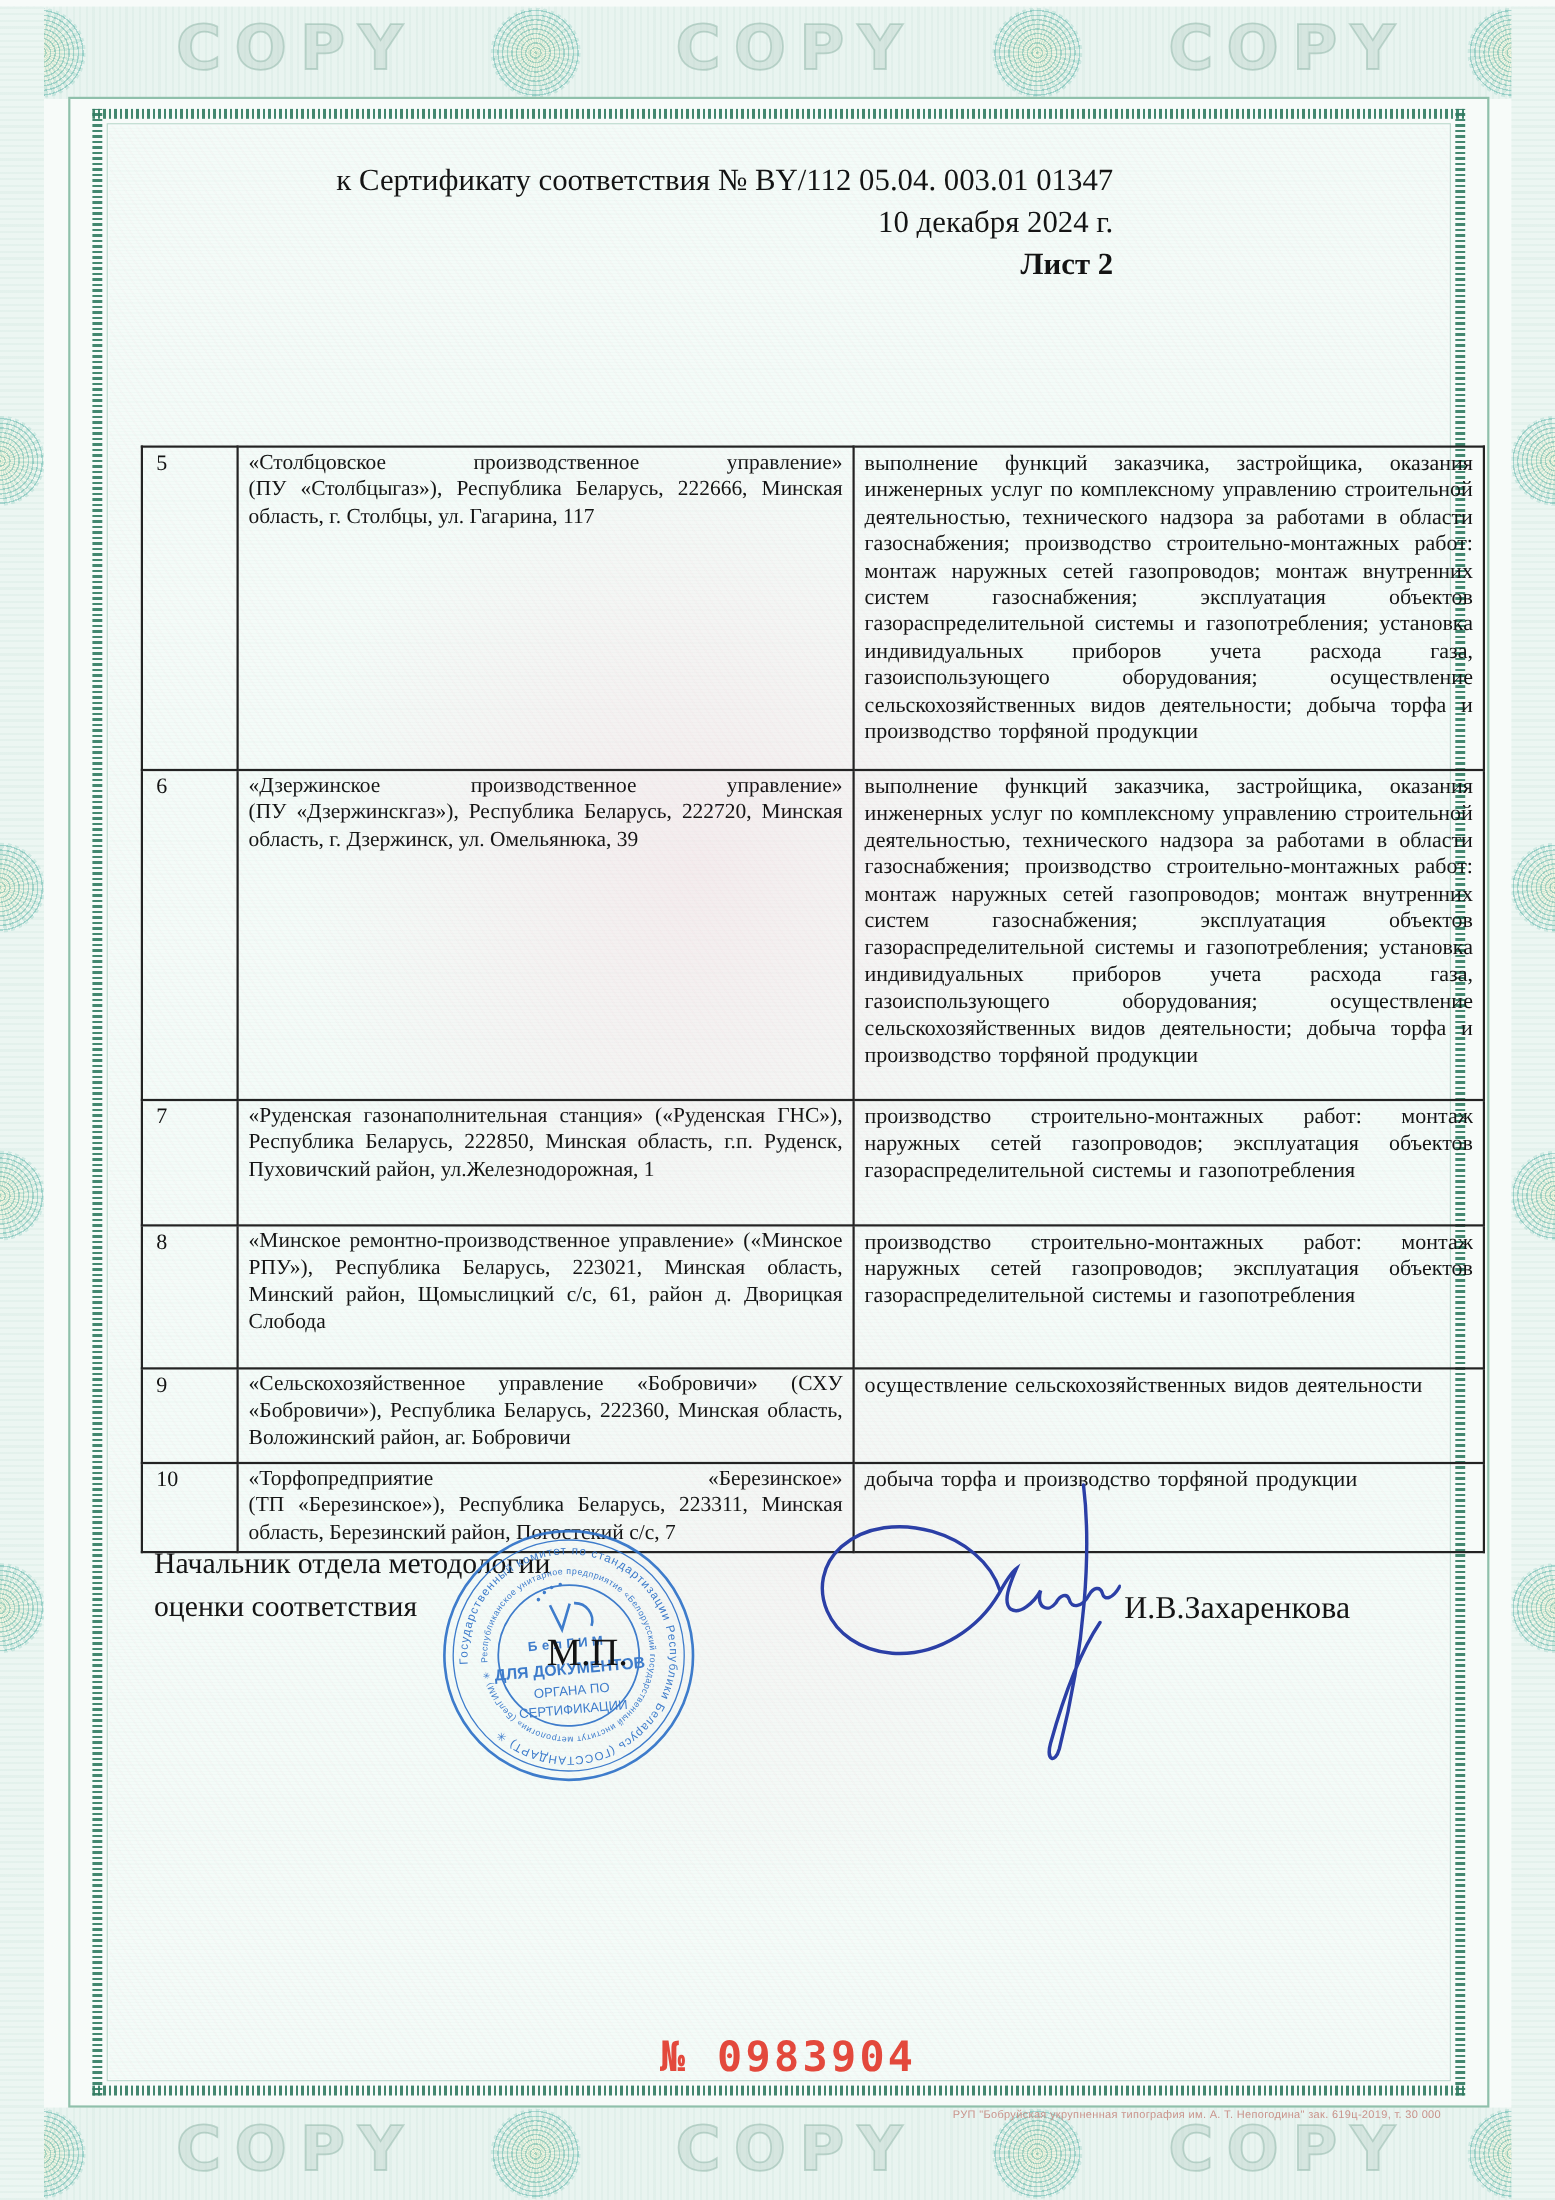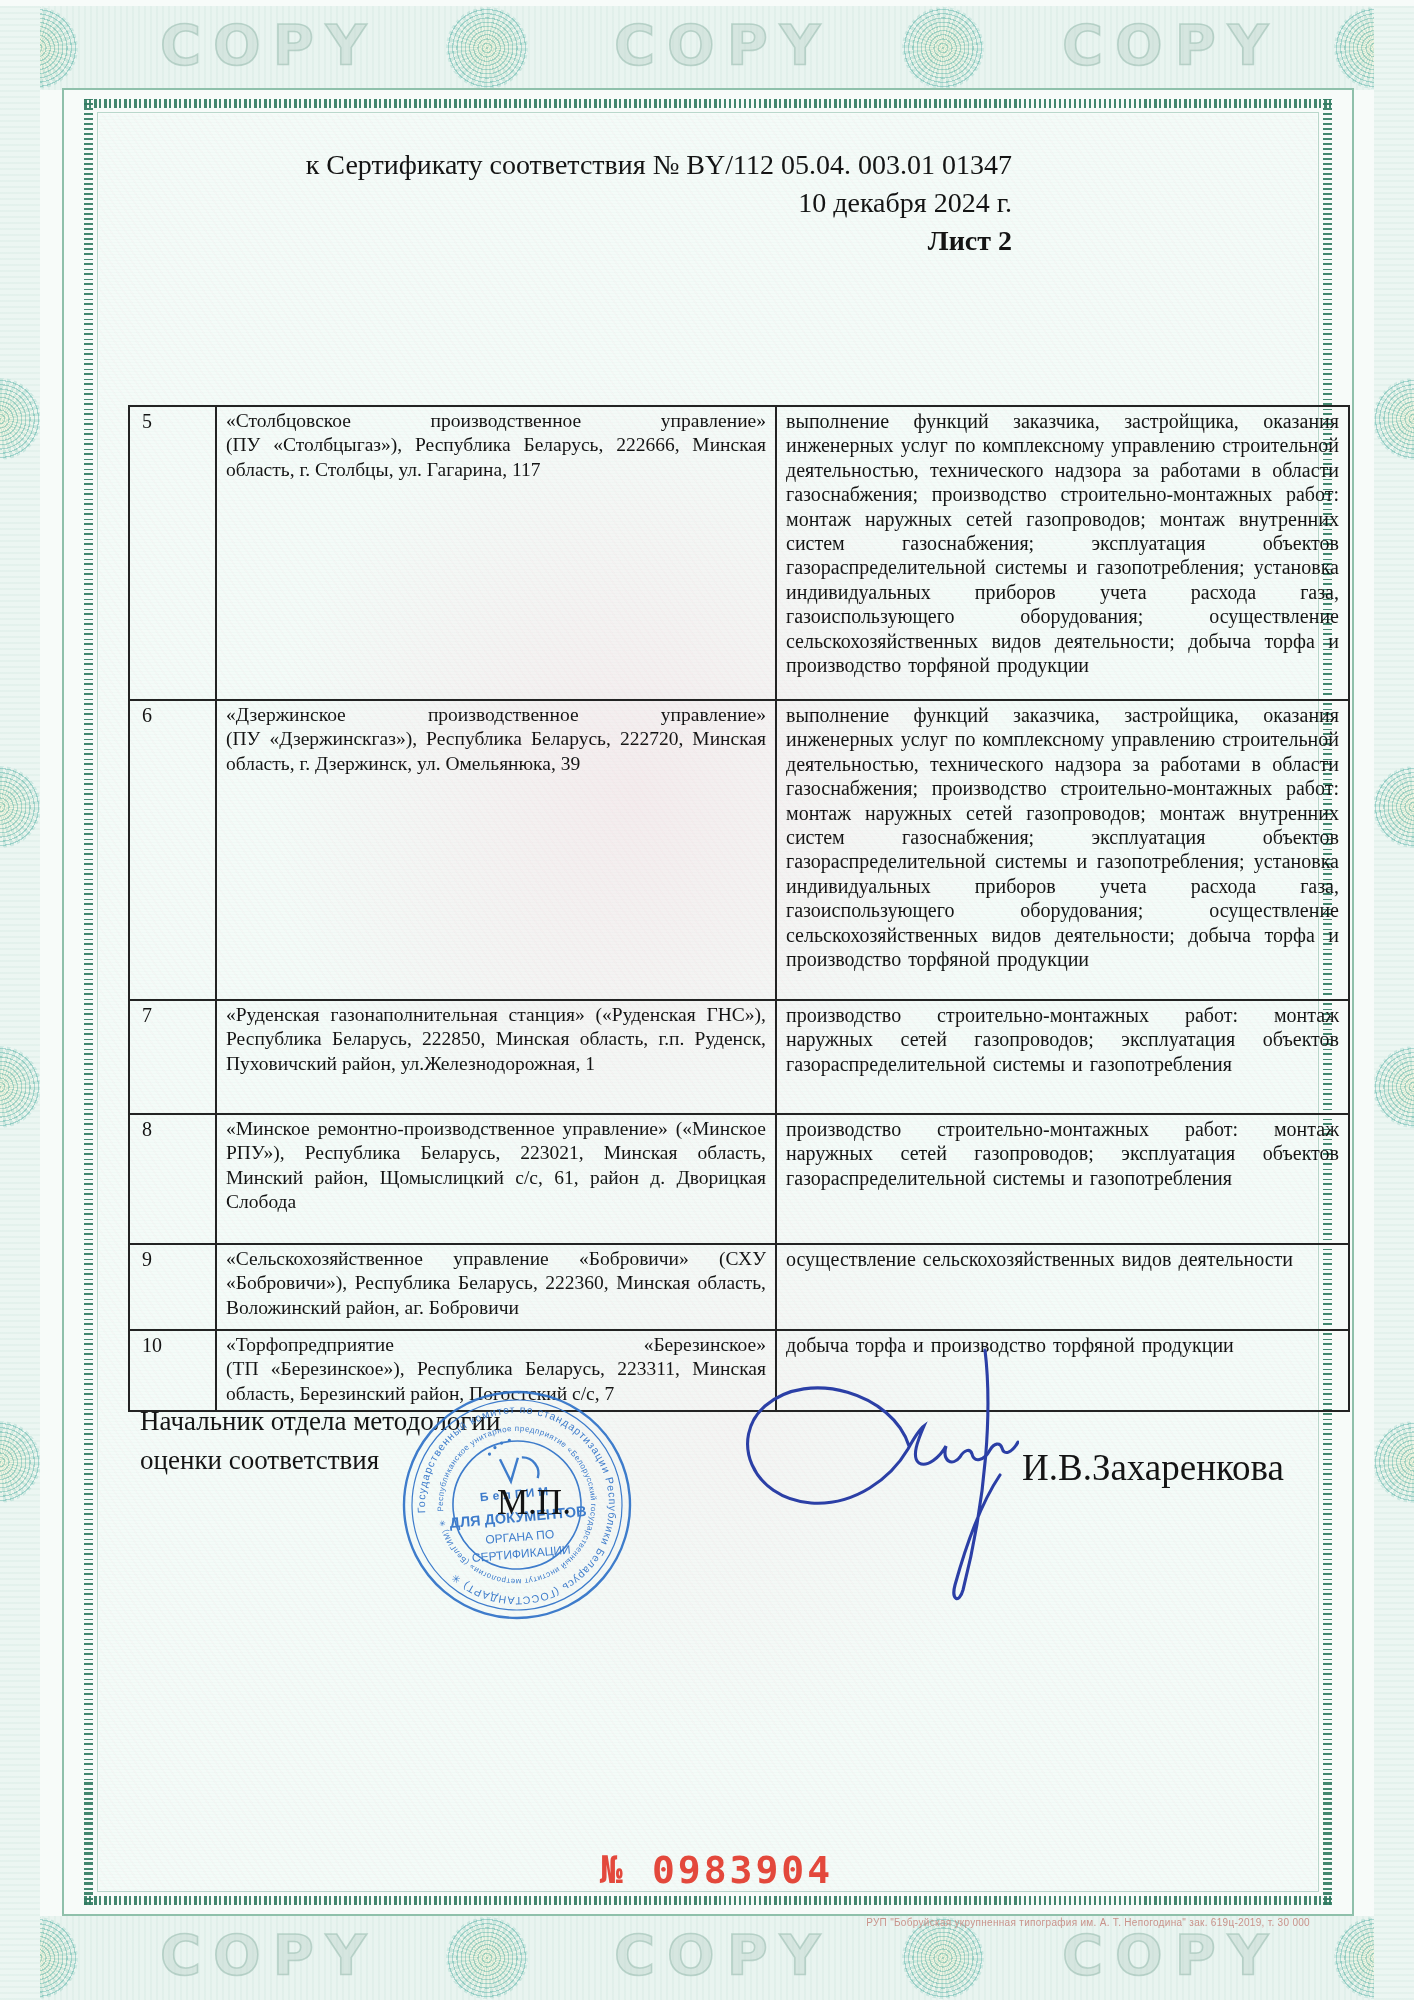--- a/index.html
+++ b/index.html
@@ -62,21 +62,21 @@
   .doc-table td.num { width:64px; padding-left:12px; font-size:20px; }
   .doc-table td.name { width:540px; text-align:justify; }
   .doc-table td.act { width:553px; text-align:justify; font-size:20px; word-spacing:2px;margin-left:44px; }
   .name-part { text-align:justify; }
   .name-part.spread { text-align-last:justify; }
   tr[data-row="5"] { height:294px; } tr[data-row="6"] { height:300px; }
   tr[data-row="7"] { height:114px; } tr[data-row="8"] { height:130px; }
   tr[data-row="9"] { height:86px; }  tr[data-row="10"] { height:74px;padding-left:16px; }
   .sign-block { position:absolute; left:140px; top:1402px; font-size:27px; line-height:39px; }
   .mp { position:absolute; left:497px; top:1483px; font-size:35px; z-index:5; }
-  .signer { position:absolute; left:1022px; top:1446px; font-size:37px; }
+  .signer { position:absolute; left:1022px; top:1446px; font-size:29px; }
   .stamp { position:absolute; left:398px; top:1386px; width:238px; height:238px;
       opacity:0.92; transform:rotate(-5deg); z-index:4; }
   .signature { position:absolute; left:713px; top:1336px; width:306px; height:292px; z-index:4; }
   .serial { position:absolute; left:600px; top:1848px; display:flex; gap:26px;
       font-family:"DejaVu Sans Mono", monospace; font-weight:bold; font-size:38px;
       color:#e23a2d; letter-spacing:3px; opacity:.92; }
   .print-note { position:absolute; right:104px; top:1917px; font-size:10px;
       color:#c9938b; font-family:"Liberation Sans", sans-serif; letter-spacing:.3px; }
 </style>
 </head>

